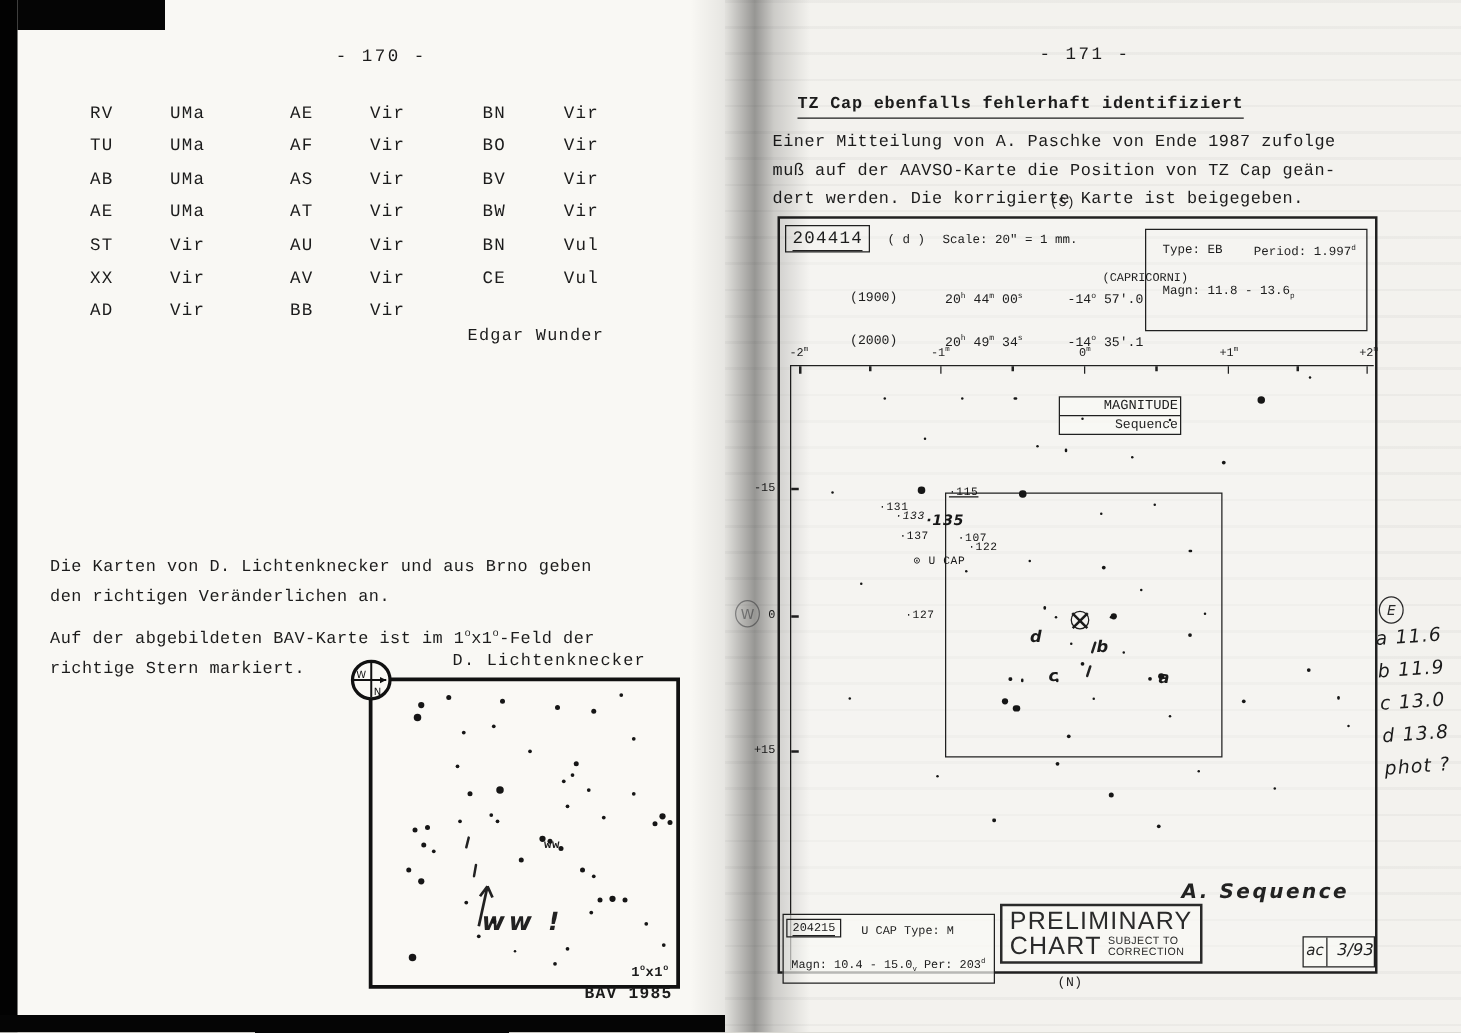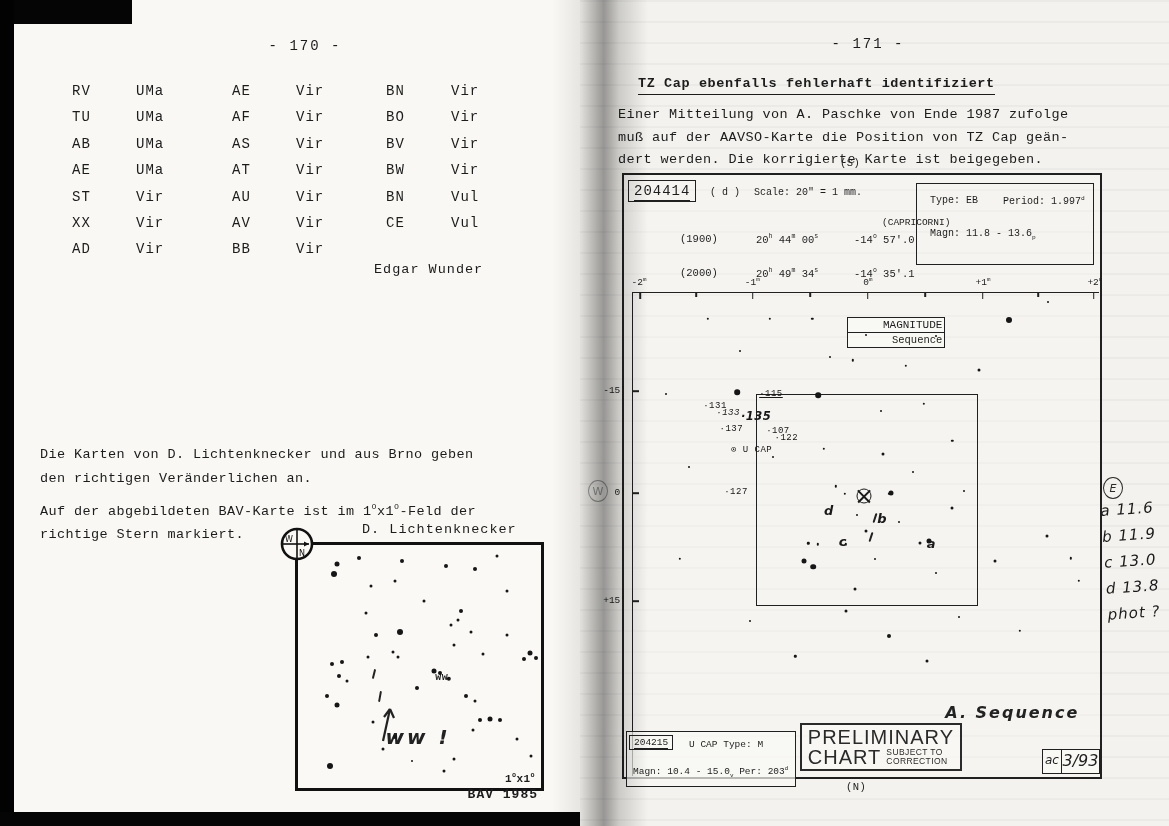--- a/index.html
+++ b/index.html
@@ -364,21 +364,21 @@
       <div class="abs boxed" style="left:2px;top:556px;width:168px;height:54px;background:rgba(250,249,245,.7)">
         <div class="abs boxed smono" style="left:2px;top:3px;padding:1px 4px;font-size:9.5px">
           <span style="border-bottom:1.2px solid #202020">204215</span>
         </div>
         <div class="abs smono" style="left:62px;top:7px;font-size:9.5px">U CAP   Type: M</div>
         <div class="abs smono" style="left:6px;top:33px;font-size:9.5px">Magn: 10.4 - 15.0<sub>v</sub>  Per: 203<sup>d</sup></div>
       </div>
 
       <div class="abs boxed" style="left:418px;top:574px;width:56px;height:23px;display:flex;background:rgba(250,249,245,.7)">
         <span class="hand" style="flex:0 0 18px;border-right:1.4px solid #202020;text-align:center;font-size:12px;line-height:21px">ac</span>
-        <span class="hand" style="flex:1;text-align:center;font-size:16px;line-height:21px">3/93</span>
+        <span class="hand" style="flex:1;text-align:right;font-size:13px;line-height:21px">3/93</span>
       </div>
 
       <div class="circleletter" style="left:-36px;top:305px;color:#9a9a9a;border-color:#9a9a9a">W</div>
       <div class="circleletter" style="left:479px;top:302px;color:#2a2a2a;border-color:#2a2a2a;font-style:italic">E</div>
 
       <div class="abs tw" style="left:222px;top:606px;font-size:10.5px">(N)</div>
     </div>
 
     <div class="abs margin-notes" style="left:524px;top:496px">a 11.6<br>b 11.9<br>c 13.0<br>d 13.8<br>phot ?</div>
   </div>

